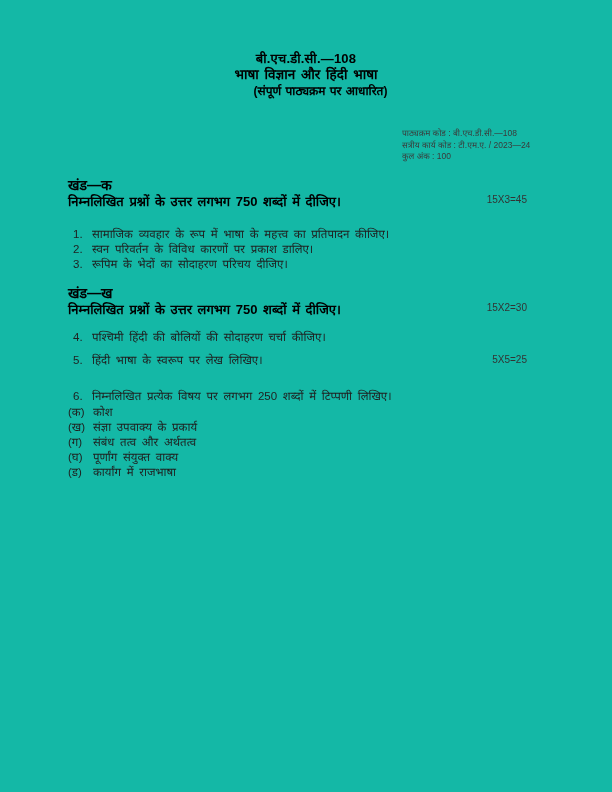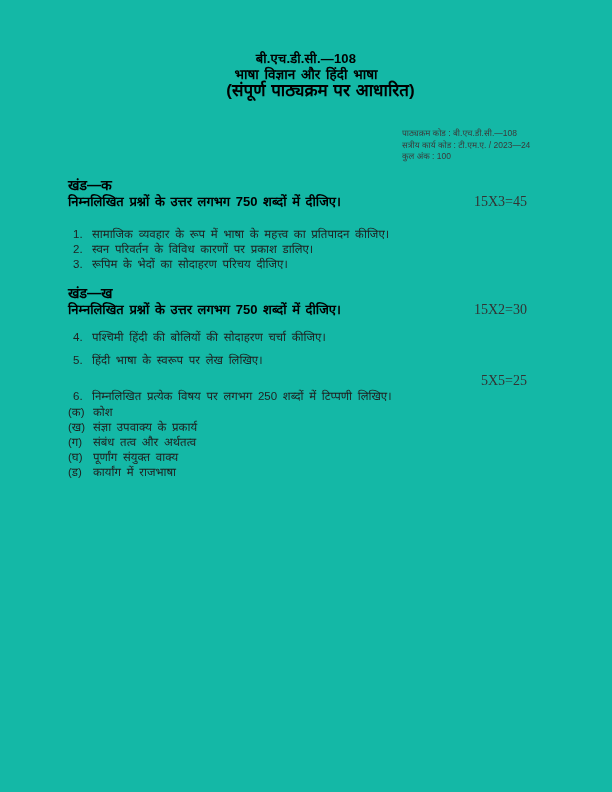--- a/index.html
+++ b/index.html
@@ -17,30 +17,30 @@
     overflow: hidden;
   }
   .abs { position: absolute; white-space: nowrap; }
   .b { font-weight: bold; color: #000000; }
 
   
   .doc-header { top: 51px; left: 0; width: 612px; text-align: center; line-height: 16px; }
   .hdr-code   { font-size: 13px;   letter-spacing: 0.2px; }
   .hdr-title  { font-size: 13.5px; word-spacing: 2px; }
   .hdr-type   { font-size: 13.5px; word-spacing: 2px; }
-  .hdr-sub    { font-size: 17px; word-spacing: 1px; padding-left: 29px; }
+  .hdr-sub    { font-size: 12px; word-spacing: 1px; padding-left: 29px; }
 
   
   .meta-block { top: 128px; left: 402px; font-size: 8.5px; line-height: 11.5px; color: #3a3a3a; }
   .meta-row span { color: #3a3a3a; }
 
   
   .sec-heading { left: 68px; width: 388px; text-align: left; font-size: 14px; }
   .instruction { left: 68px; font-size: 13px; word-spacing: 2px; }
-  .marks { font-size: 14px; color: #333333; right: 85px; font-family: Liberation Serif, serif; }
+  .marks { font-size: 10px; color: #333333; right: 85px; font-family: Liberation Sans, sans-serif; }
 
   .q-row { left: 73px; font-size: 11.5px; word-spacing: 2.5px; }
   .q-num { display: inline-block; width: 19px; word-spacing: 0; }
   .sub-row { left: 68px; font-size: 11.5px; word-spacing: 2.5px; }
   .sub-num { display: inline-block; width: 25px; word-spacing: 0; }
 </style>
 </head>
 <body>
 
 <div class="page">
@@ -65,21 +65,21 @@
   <div class="abs q-row" style="top:241px"><span class="q-num">2.</span><span>स्वन परिवर्तन के विविध कारणों पर प्रकाश डालिए।</span></div>
   <div class="abs q-row" style="top:256px"><span class="q-num">3.</span><span>रूपिम के भेदों का सोदाहरण परिचय दीजिए।</span></div>
 
   <div class="abs b sec-heading" style="top:283px">खंड—ख</div>
   <div class="abs b instruction" style="top:300px">निम्नलिखित प्रश्नों के उत्तर लगभग 750 शब्दों में दीजिए।</div>
   <div class="abs marks" style="top:302px">15X2=30</div>
 
   <div class="abs q-row" style="top:329px"><span class="q-num">4.</span><span>पश्चिमी हिंदी की बोलियों की सोदाहरण चर्चा कीजिए।</span></div>
   <div class="abs q-row" style="top:352px"><span class="q-num">5.</span><span>हिंदी भाषा के स्वरूप पर लेख लिखिए।</span></div>
 
-  <div class="abs marks" style="top:373px">5X5=25</div>
+  <div class="abs marks" style="top:354px">5X5=25</div>
 
   <div class="abs q-row" style="top:388px"><span class="q-num">6.</span><span>निम्नलिखित प्रत्येक विषय पर लगभग 250 शब्दों में टिप्पणी लिखिए।</span></div>
 
   <div class="abs sub-row" style="top:404px"><span class="sub-num">(क)</span><span>कोश</span></div>
   <div class="abs sub-row" style="top:419px"><span class="sub-num">(ख)</span><span>संज्ञा उपवाक्य के प्रकार्य</span></div>
   <div class="abs sub-row" style="top:434px"><span class="sub-num">(ग)</span><span>संबंध तत्व और अर्थतत्व</span></div>
   <div class="abs sub-row" style="top:449px"><span class="sub-num">(घ)</span><span>पूर्णांग संयुक्त वाक्य</span></div>
   <div class="abs sub-row" style="top:464px"><span class="sub-num">(ड)</span><span>कार्यांग में राजभाषा</span></div>
 
 </div>

